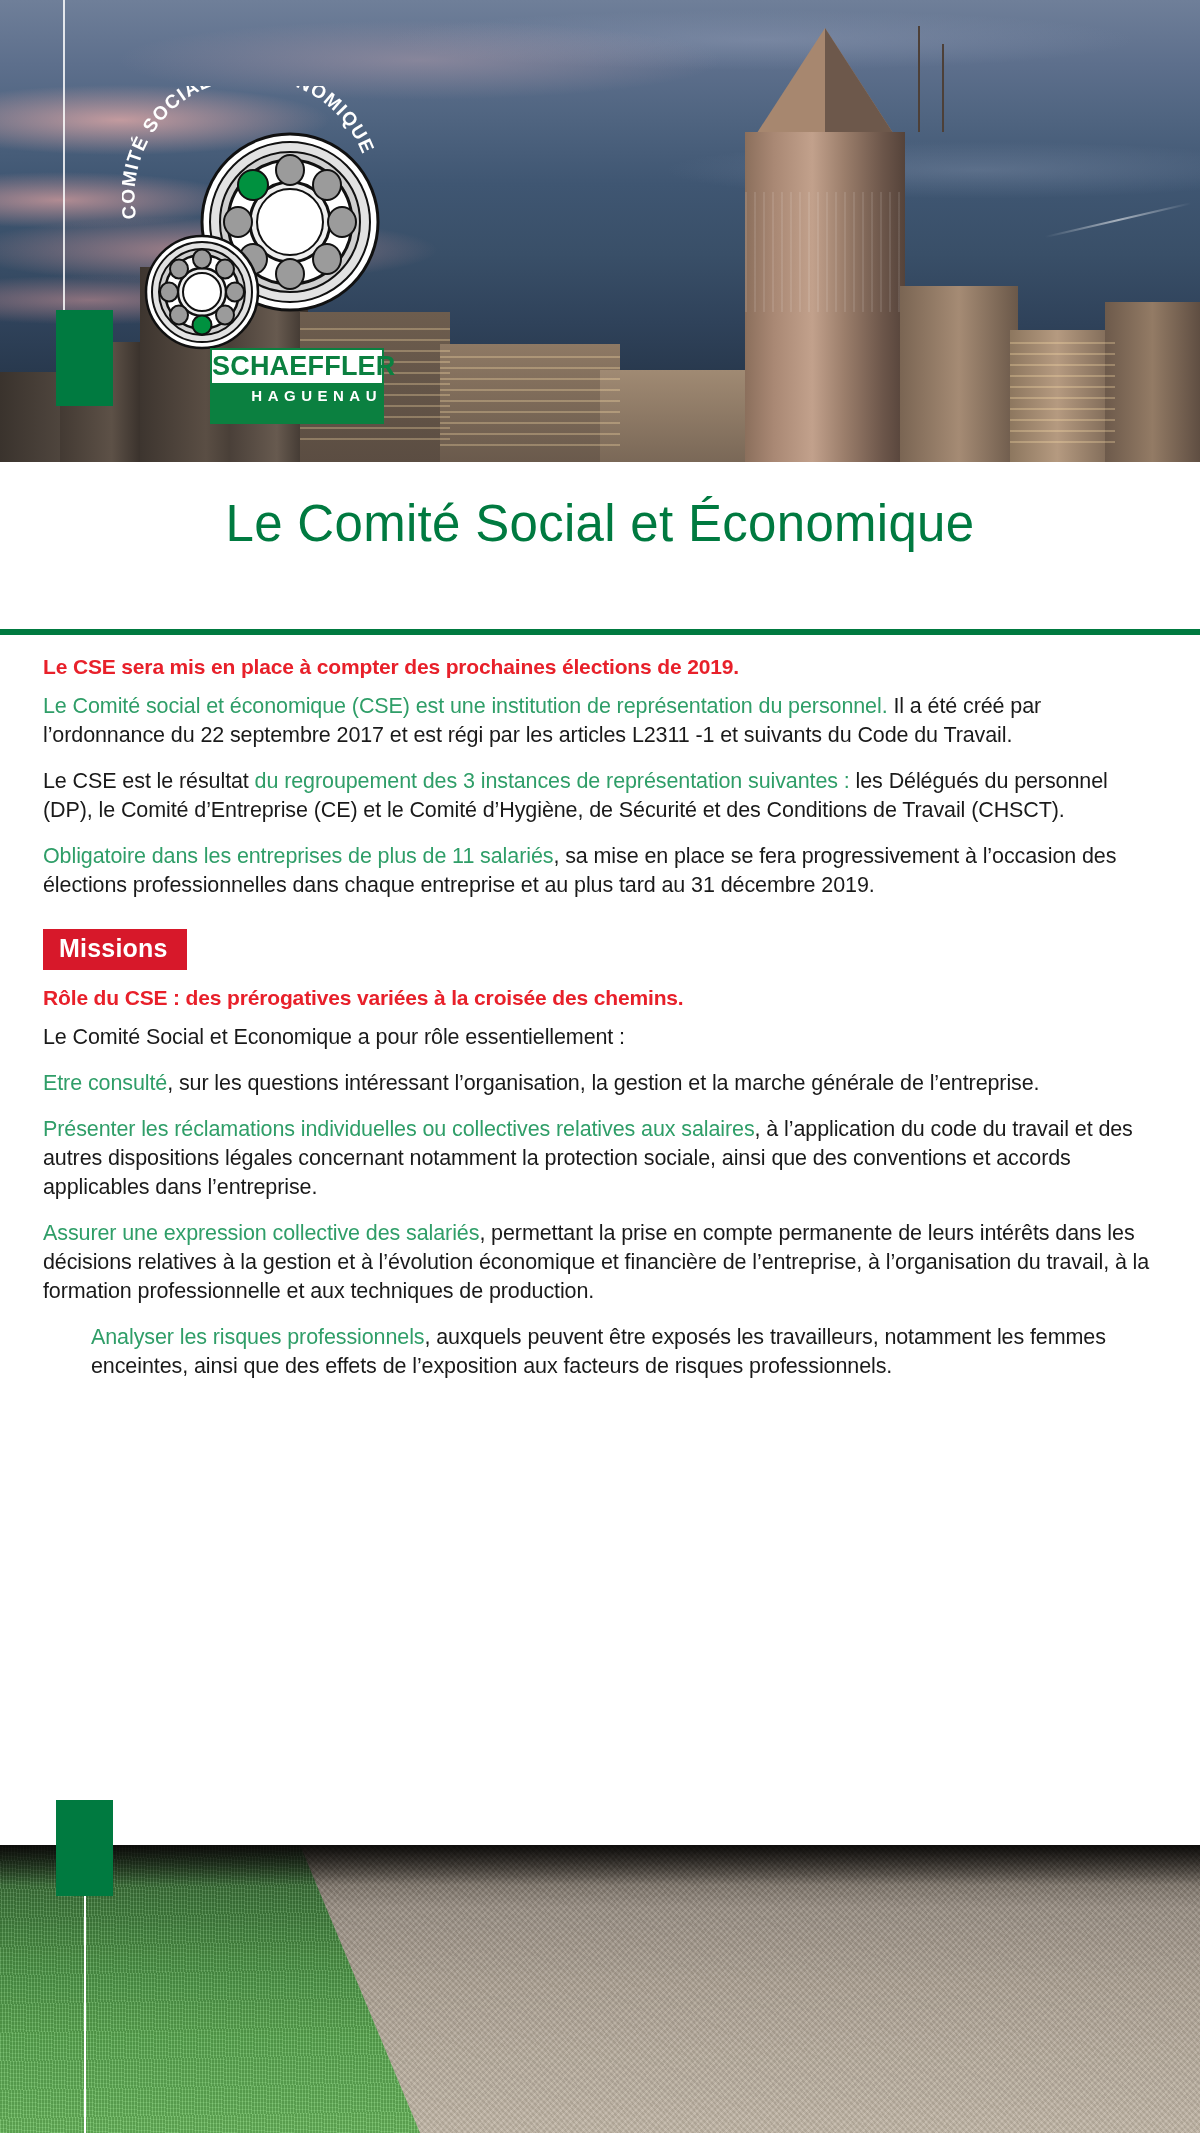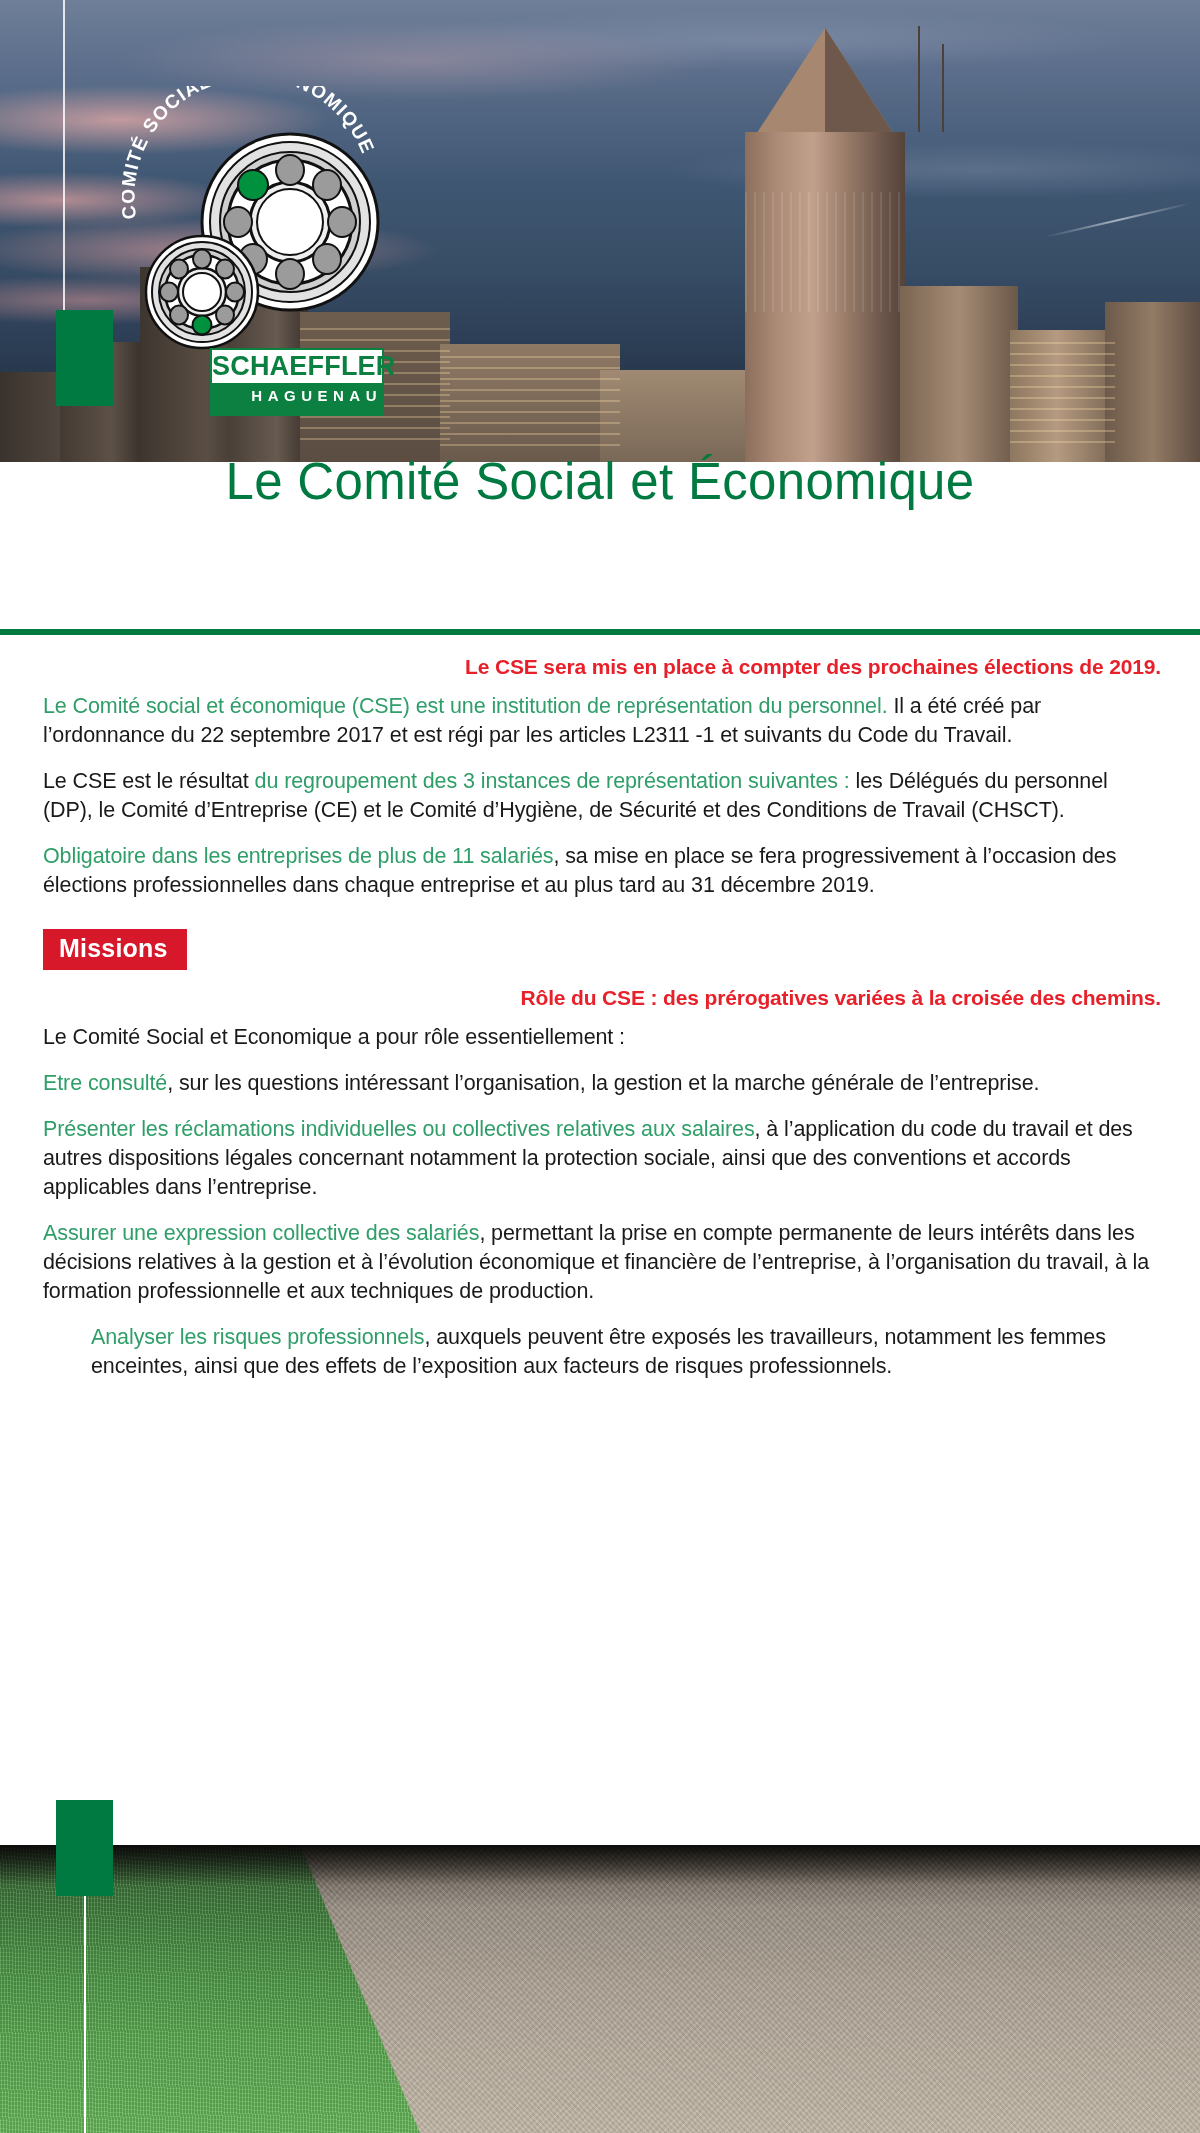--- a/index.html
+++ b/index.html
@@ -139,21 +139,21 @@
   .arc-text text{
     fill:#ffffff;
     font-family:"Liberation Sans", sans-serif;
     font-size:19px;
     font-weight:bold;
     letter-spacing:1.2px;
   }
 
   .schaeffler-badge{
     position:absolute; left:88px; top:262px;
-    width:174px; height:68px;
+    width:174px; height:76px;
     background:#0b8040;
     border:2px solid #0b8040;
   }
   .schaeffler-badge .sch{
     height:33px;
     background:#ffffff;
     color:#0b8040;
     font-size:27px;
     font-weight:bold;
     letter-spacing:.2px;
@@ -185,21 +185,21 @@
     z-index:5;
   }
   .white-guide-bottom{
     position:absolute; left:84px; top:1896px;
     width:2px; height:237px;
     background:#ffffff;
     z-index:5;
   }
 
   .title{
-    position:absolute; left:0; top:452px;
+    position:absolute; left:0; top:494px;
     width:1200px;
     text-align:center;
     color:#007a40;
     font-size:51px;
     font-weight:normal;
     letter-spacing:.3px;
   }
   .title-rule{
     position:absolute; left:0; top:629px;
     width:1200px; height:6px;
@@ -212,21 +212,20 @@
     left:43px; top:655px;
     width:1118px;
   }
 
   .h-red{
     color:#e8202a;
     font-weight:bold;
     font-size:21px;
     letter-spacing:-.15px;
     margin-bottom:13px;
-    text-align:right;
   }
 
   p.body{
     color:#1a1a1a;
     font-size:21.5px;
     line-height:29px;
     letter-spacing:-.1px;
     margin-bottom:17px;
   }
   p.body:last-child{ margin-bottom:0;margin-left:48px; }

